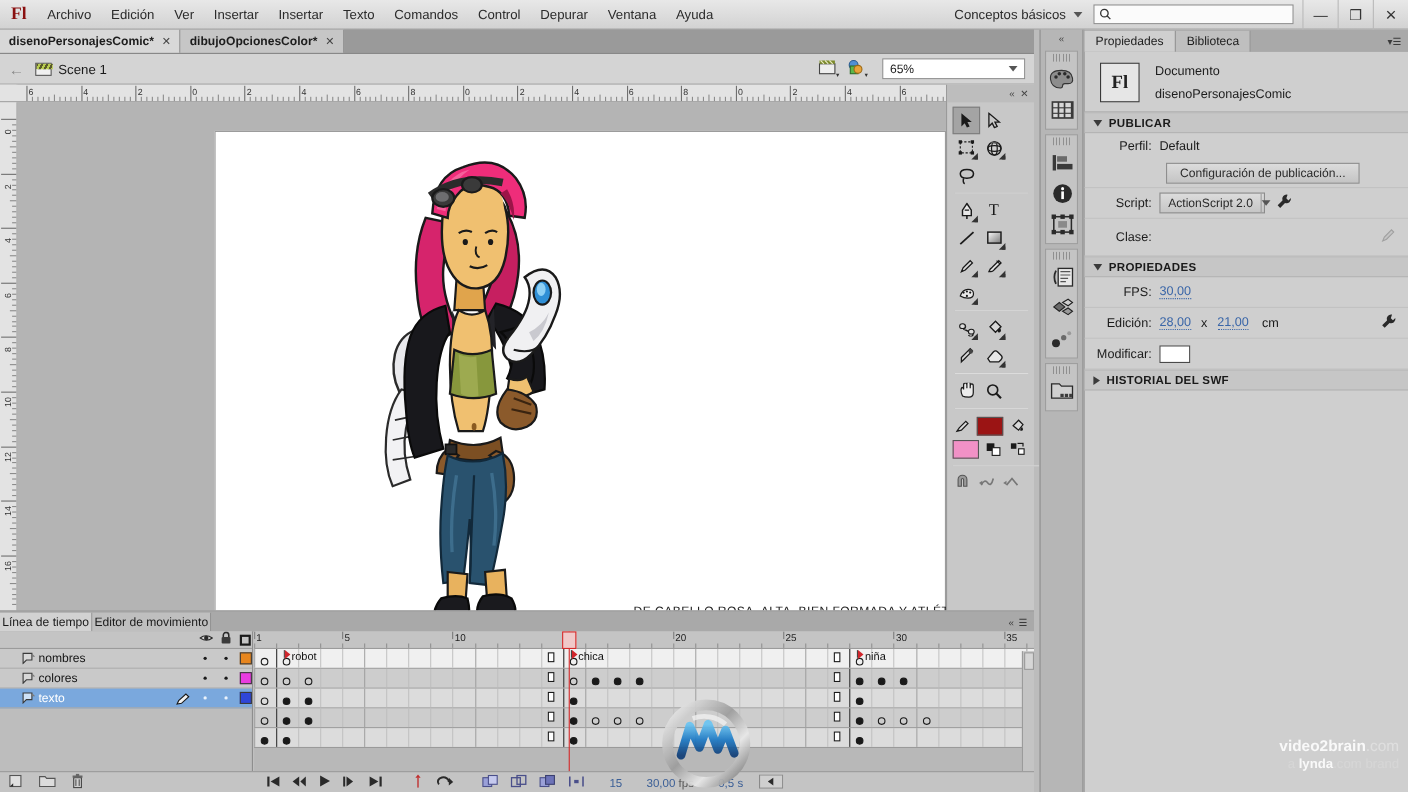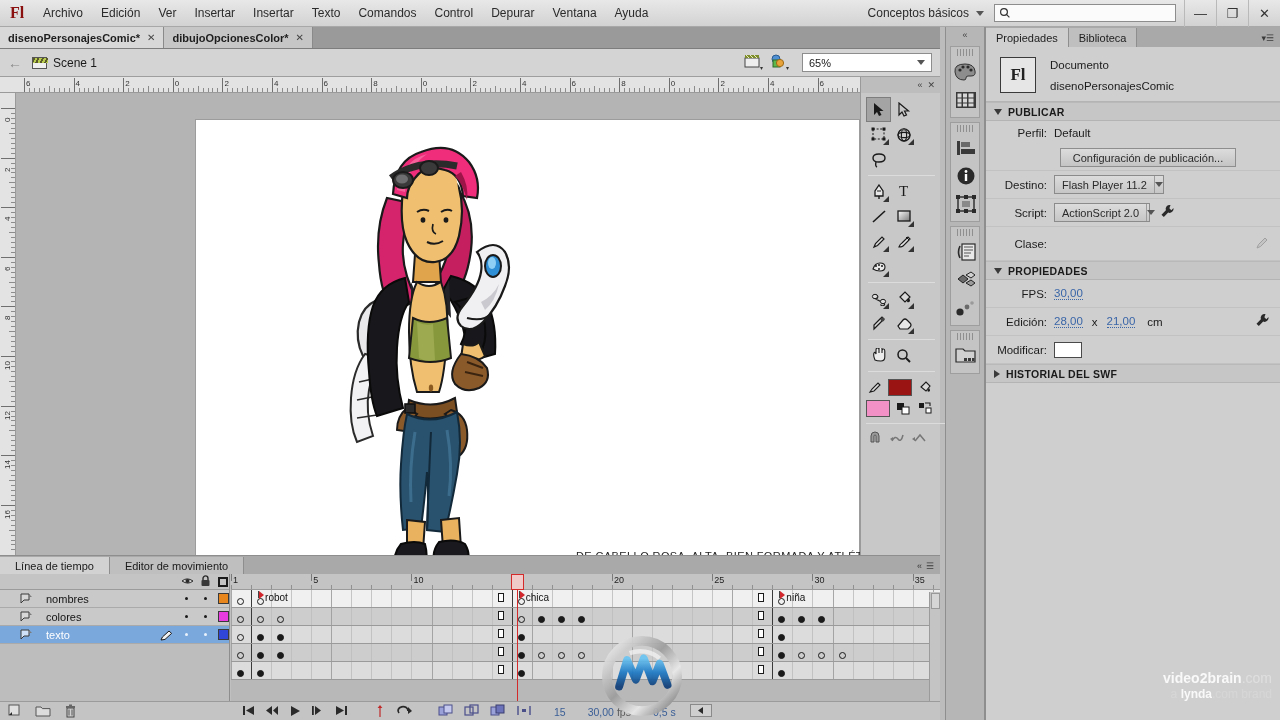--- a/index.html
+++ b/index.html
@@ -188,41 +188,41 @@
   .bluelink { color:#3a66a8; border-bottom:1px dotted #3a66a8; cursor:pointer; }
   .stage-swatch { width:28px; height:16px; background:#fff; border:1px solid #4a4a4a; }
   .wrench { width:15px; height:15px; }
 
   
   .timeline {
     position:absolute; left:0; top:555px; width:940px; height:165px;
     background:#c0c0c0; border-top:1px solid #8e8e8e;
   }
   .tl-tabs { height:18px; background:#a9a9a9; display:flex; align-items:flex-end; }
-  .tltab { height:17px; padding:0 15px; display:flex;align-items:center; font-size:11px;
+  .tltab { height:17px; padding:0 2px; display:flex;align-items:center; font-size:11px;
            background:#bfbfbf; border-right:1px solid #8e8e8e;}
   .tltab.active { background:#d2d2d2; }
   .tltab-filler { flex:1; height:17px; background:#a9a9a9; display:flex;align-items:center;
                   justify-content:flex-end; padding-right:6px; gap:4px; font-size:9px; color:#3a3a3a;}
   .tl-body { position:relative; height:147px; }
 
   .layers-col { position:absolute; left:0; top:0; width:230px; height:127px;
                 background:#bdbdbd; border-right:1px solid #8e8e8e; }
   .layers-head { height:16px; background:#c4c4c4; display:flex; align-items:center;
                  border-bottom:1px solid #9b9b9b; position:relative; }
   .lh-eye { position:absolute; left:181px; }
   .lh-lock{ position:absolute; left:200px; }
   .lh-out { position:absolute; left:218px; width:10px;height:10px;border:2px solid #1a1a1a;}
   .layer-row {
     height:18px; display:flex; align-items:center; position:relative;
     border-bottom:1px solid #aaa; background:#c9c9c9;
   }
   .layer-row.sel { background:#7aa8dd; }
   .layer-ico { width:13px; height:13px; margin-left:20px; position:relative; }
-  .layer-name { font-size:11px; margin-left:13px; color:#141414; white-space:nowrap; overflow:hidden;}
+  .layer-name { font-size:11px; margin-left:2px; color:#141414; white-space:nowrap; overflow:hidden;}
   .layer-row.sel .layer-name { color:#fff; }
   .dot { position:absolute; width:3px;height:3px; border-radius:50%; background:#1a1a1a; }
   .layer-row.sel .dot { background:#eaf2fb; }
   .lcolor { position:absolute; left:218px; width:11px; height:11px; border:1px solid #3a3a3a; }
   .pencil { position:absolute; left:160px; top:3px; }
 
   .frames-col { position:absolute; left:231px; top:0; right:0; height:127px; background:#b8b8b8; }
   .fr-ruler { height:16px; background:#c4c4c4; position:relative; border-bottom:1px solid #9b9b9b; overflow:hidden;}
   .fr-lbl { position:absolute; font-size:9px; color:#222; top:1px; }
   .fr-tick { position:absolute; background:#7a7a7a; }
@@ -1035,29 +1035,20 @@
     <div class="sect-head">
       <span class="tri-dn"></span>
       <span>PUBLICAR</span>
     </div>
     <div class="prow" style="border-bottom:none;min-height:24px;">
       <span class="plabel">Perfil:</span>
       <span class="pval">Default</span>
     </div>
     <div class="prow" style="padding-left:74px;min-height:26px;">
       <div class="btn-wide" style="width:176px;">Configuración de publicación...</div>
-    </div>
-    <div class="prow">
-      <span class="plabel">Destino:</span>
-      <div class="combo" style="width:110px;">
-        <span class="cv">Flash Player 11.2</span>
-        <span class="carrow">
-          <span class="caret-dn"></span>
-        </span>
-      </div>
     </div>
     <div class="prow">
       <span class="plabel">Script:</span>
       <div class="combo" style="width:96px;">
         <span class="cv">ActionScript 2.0</span>
         <span class="carrow">
           <span class="caret-dn"></span>
         </span>
       </div>
       <span style="margin-left:10px;">

